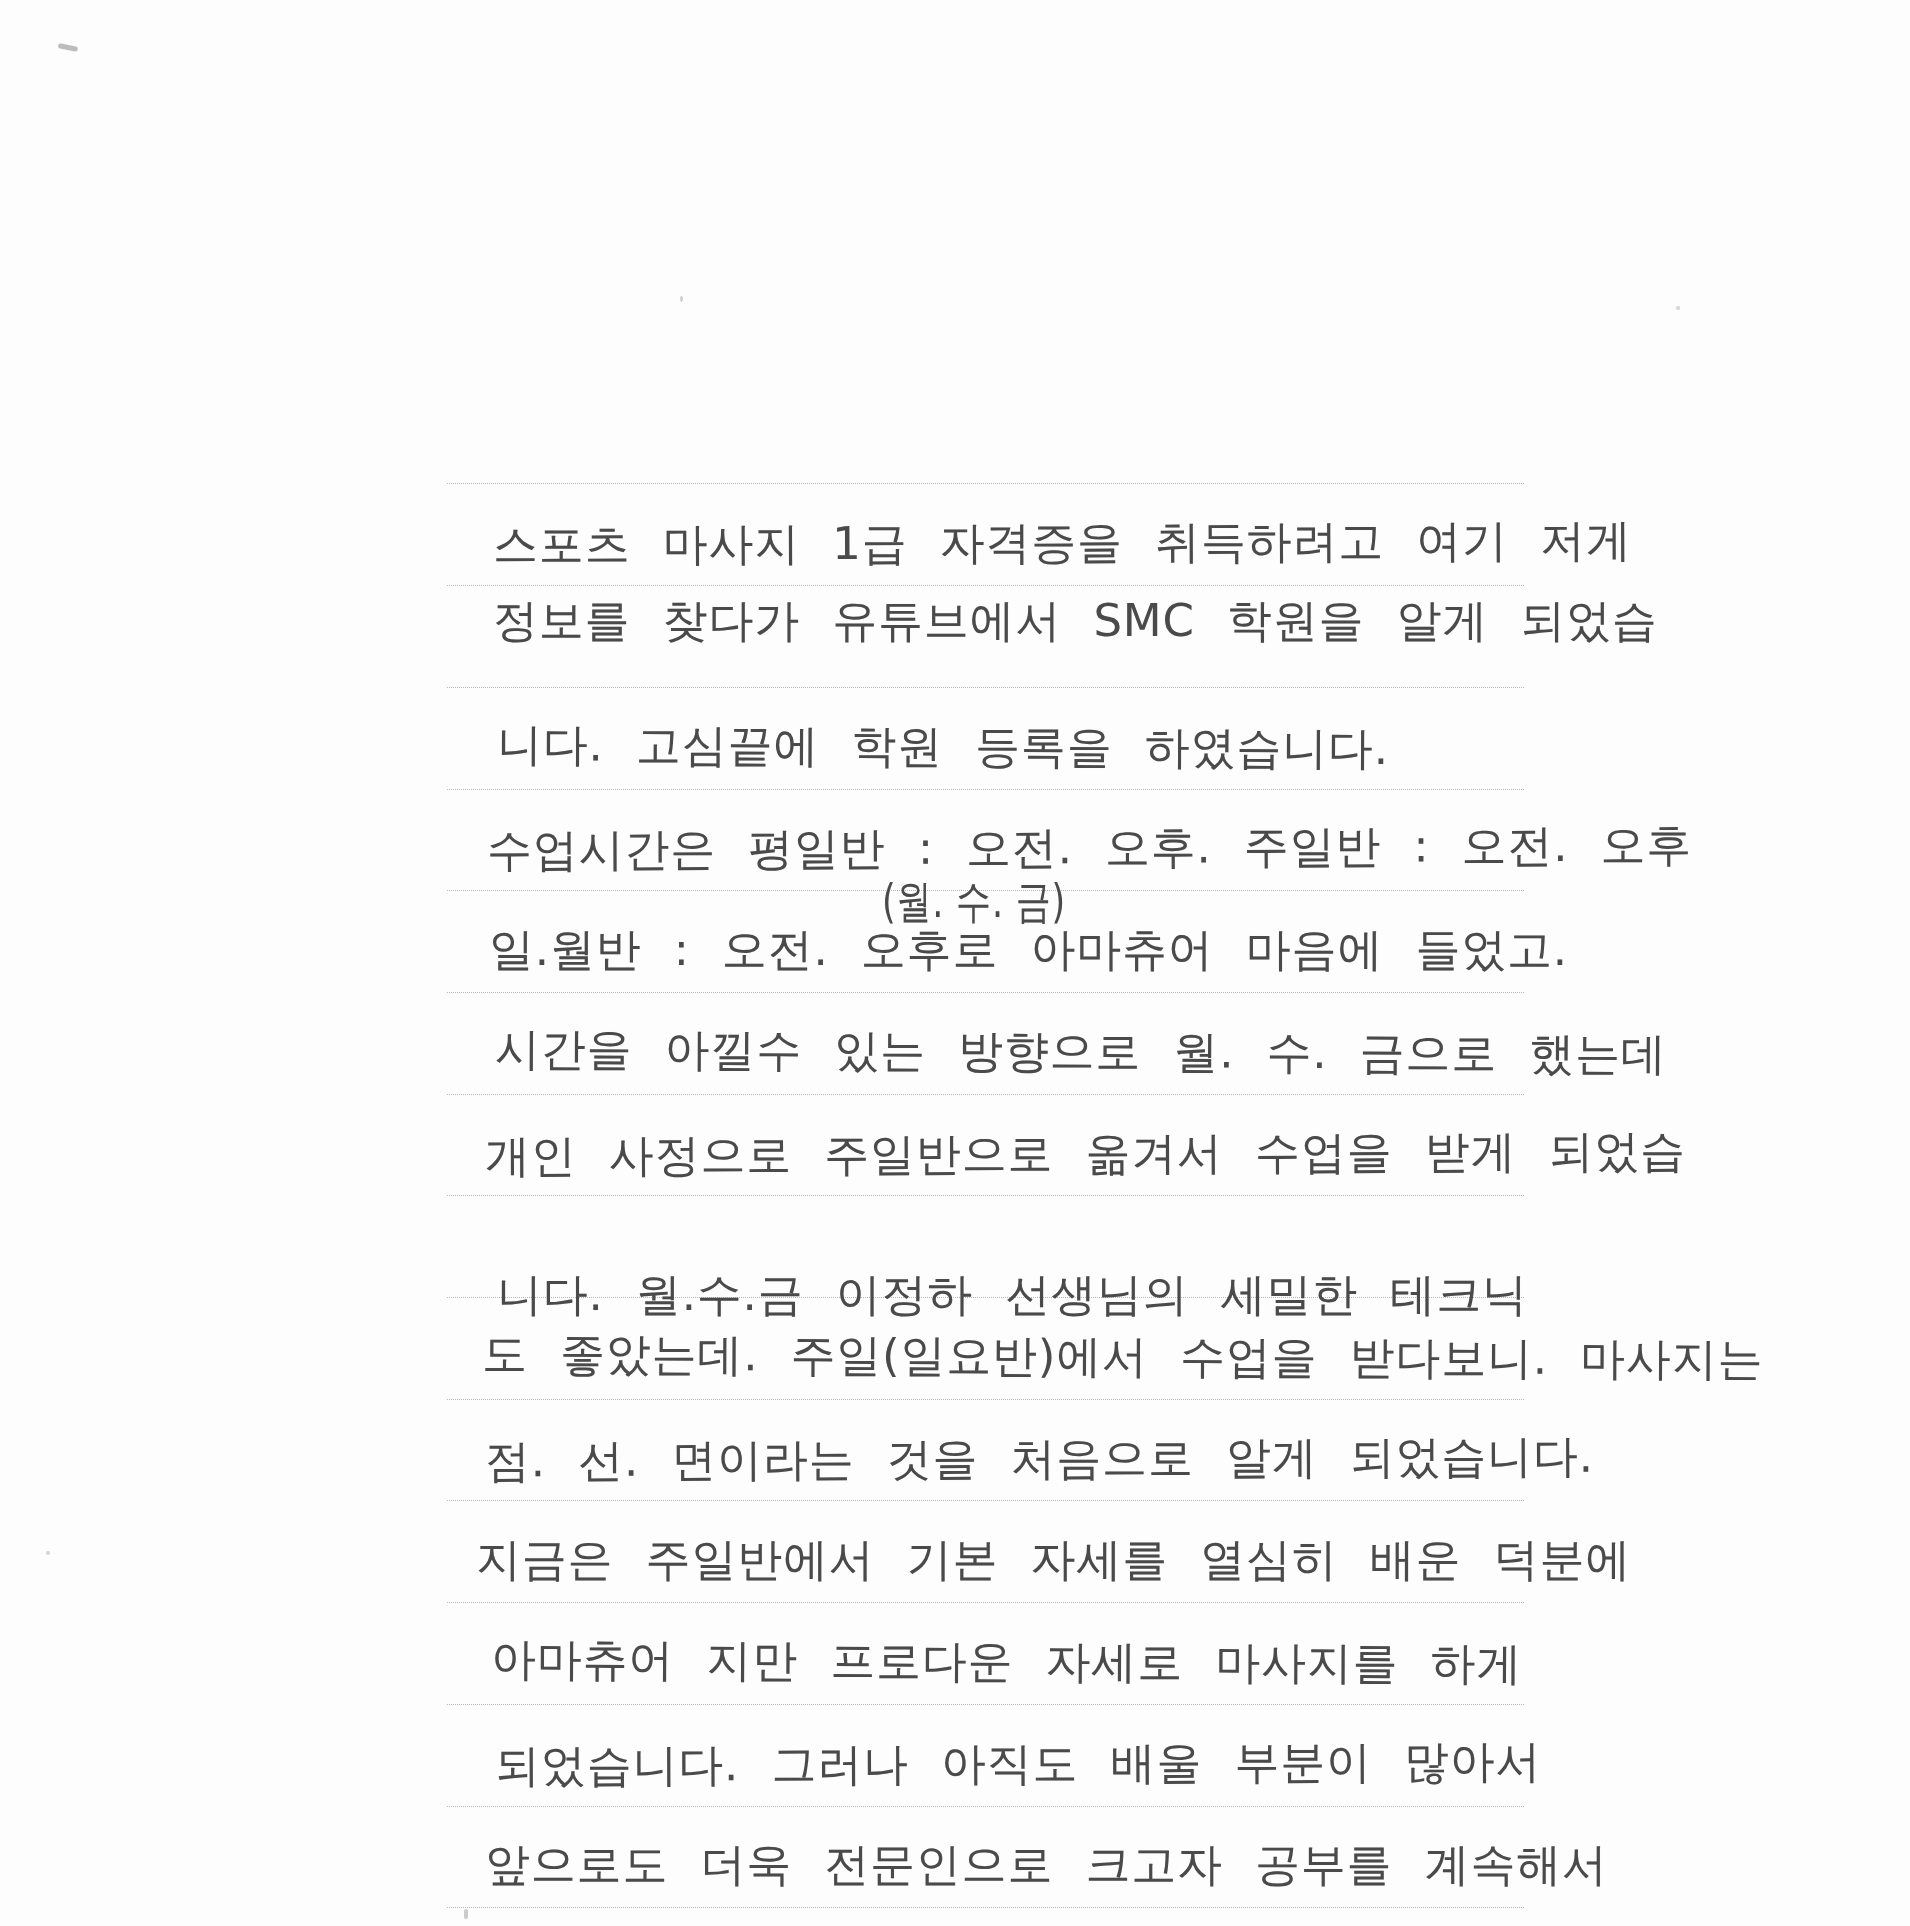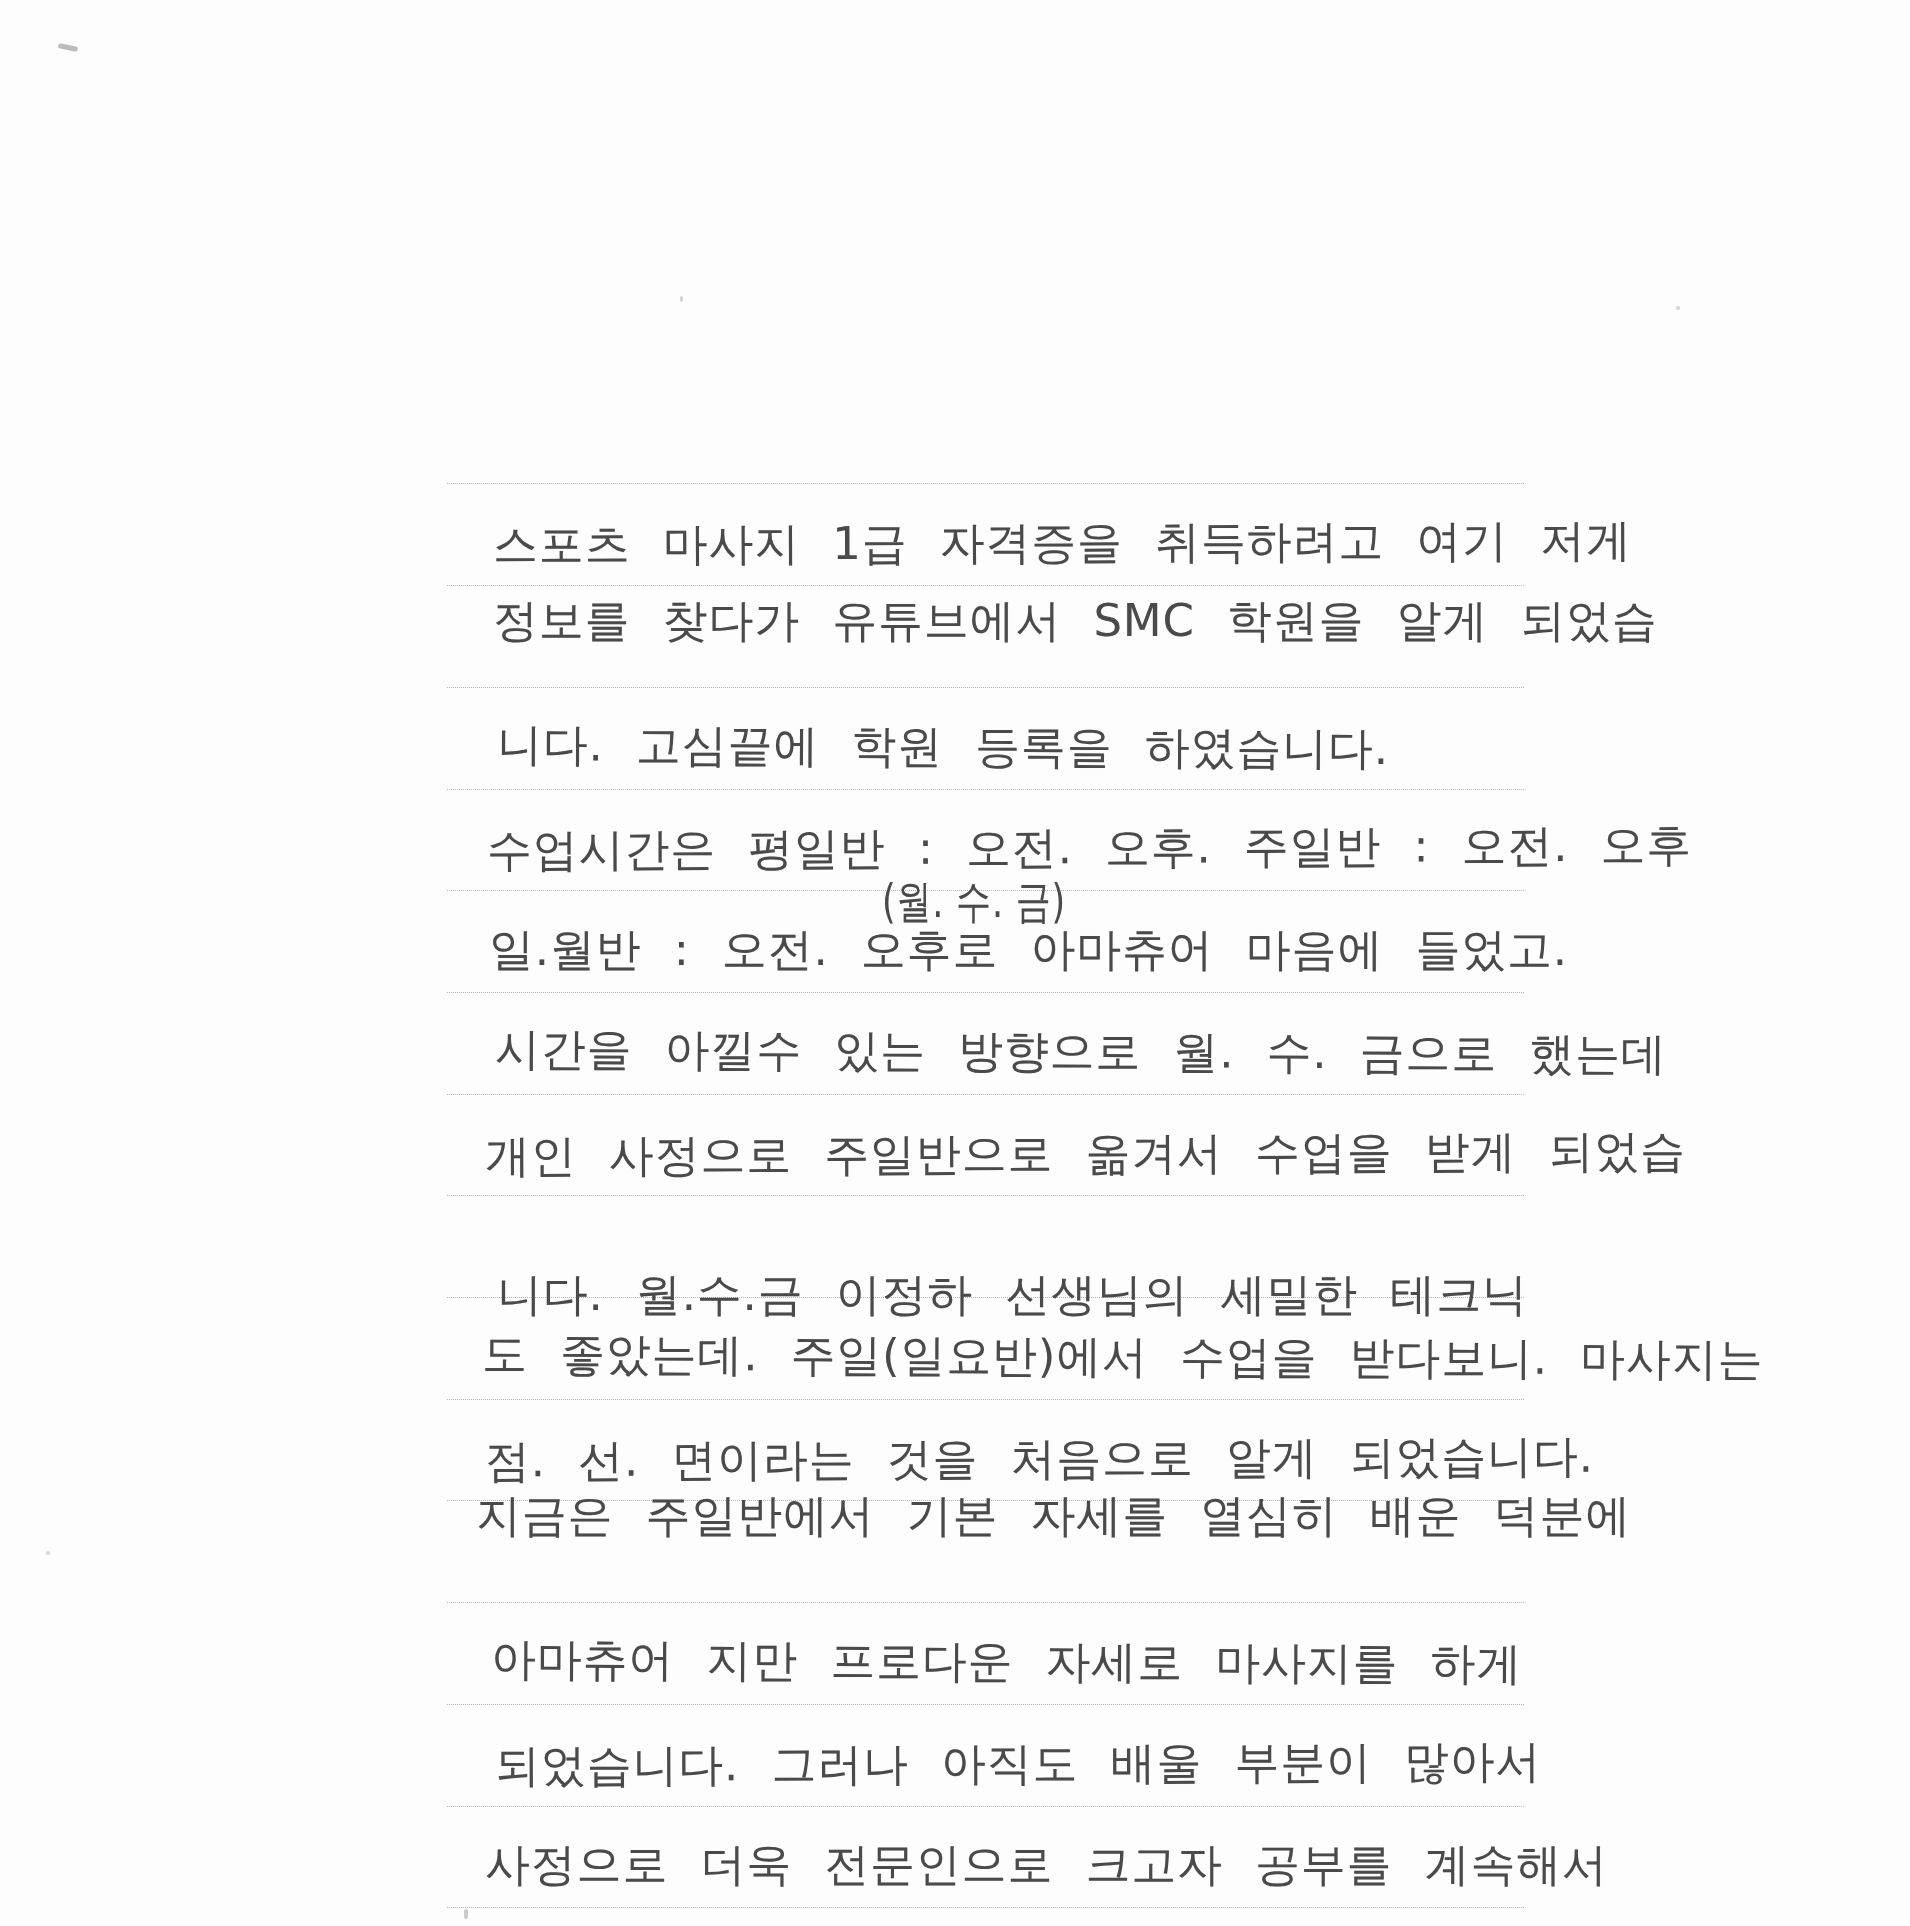--- a/index.html
+++ b/index.html
@@ -76,24 +76,24 @@
       <div class="hand-line" style="top: 492px; left: 493px; transform: rotate(-0.25deg);">스포츠 마사지 1급 자격증을 취득하려고 여기 저게</div>
       <div class="hand-line" style="top: 570px; left: 493px; transform: rotate(0deg);">정보를 찾다가 유튜브에서 SMC 학원을 알게 되었습</div>
       <div class="hand-line" style="top: 696px; left: 497px; transform: rotate(0.25deg);">니다. 고심끝에 학원 등록을 하였습니다.</div>
       <div class="hand-line" style="top: 797px; left: 487px; transform: rotate(-0.25deg);">수업시간은 평일반 : 오전. 오후. 주일반 : 오전. 오후</div>
       <div class="hand-line" style="top: 899px; left: 489px; transform: rotate(0deg);">일.월반 : 오전. 오후로 아마츄어 마음에 들었고.</div>
       <div class="hand-line" style="top: 1001px; left: 495px; transform: rotate(0.25deg);">시간을 아낄수 있는 방향으로 월. 수. 금으로 했는데</div>
       <div class="hand-line" style="top: 1103px; left: 485px; transform: rotate(-0.25deg);">개인 사정으로 주일반으로 옮겨서 수업을 받게 되었습</div>
       <div class="hand-line" style="top: 1244px; left: 497px; transform: rotate(0deg);">니다. 월.수.금 이정하 선생님의 세밀한 테크닉</div>
       <div class="hand-line" style="top: 1306px; left: 482px; transform: rotate(0.25deg);">도 좋았는데. 주일(일요반)에서 수업을 받다보니. 마사지는</div>
       <div class="hand-line" style="top: 1408px; left: 485px; transform: rotate(-0.25deg);">점. 선. 면이라는 것을 처음으로 알게 되었습니다.</div>
-      <div class="hand-line" style="top: 1465px; left: 476px; transform: rotate(0deg);">지금은 주일반에서 기본 자세를 열심히 배운 덕분에</div>
+      <div class="hand-line" style="top: 1509px; left: 476px; transform: rotate(0deg);">지금은 주일반에서 기본 자세를 열심히 배운 덕분에</div>
       <div class="hand-line" style="top: 1611px; left: 491px; transform: rotate(0.25deg);">아마츄어 지만 프로다운 자세로 마사지를 하게</div>
       <div class="hand-line" style="top: 1713px; left: 495px; transform: rotate(-0.25deg);">되었습니다. 그러나 아직도 배울 부분이 많아서</div>
-      <div class="hand-line" style="top: 1814px; left: 485px; transform: rotate(0deg);">사정으로 더욱 전문인으로 크고자 공부를 계속해서</div>
+      <div class="hand-line" style="top: 1814px; left: 485px; transform: rotate(0deg);">앞으로도 더욱 전문인으로 크고자 공부를 계속해서</div>
       <div class="hand-line" style="top: 1916px; left: 678px; transform: rotate(0.25deg);">배우려고 하고 있습니다. 주일반 학생은</div>
     </div>
 
   <div class="interline-note" id="note" style="left:882px;top:879px;">(월. 수. 금)</div>
 
   <div class="speck dash" style="left:58px;top:45px;width:20px;height:4.6px;transform:rotate(12deg);opacity:.65;"></div>
   <div class="speck" style="left:680px;top:296px;width:2.7px;height:5.8px;opacity:.45;"></div>
   <div class="speck" style="left:1676px;top:306px;width:3.5px;height:3.5px;opacity:.4;"></div>
   <div class="speck" style="left:46px;top:1551px;width:3.5px;height:3.5px;opacity:.4;"></div>
   <div class="speck dash" style="left:464px;top:1909px;width:3.9px;height:10px;opacity:.5;"></div>

